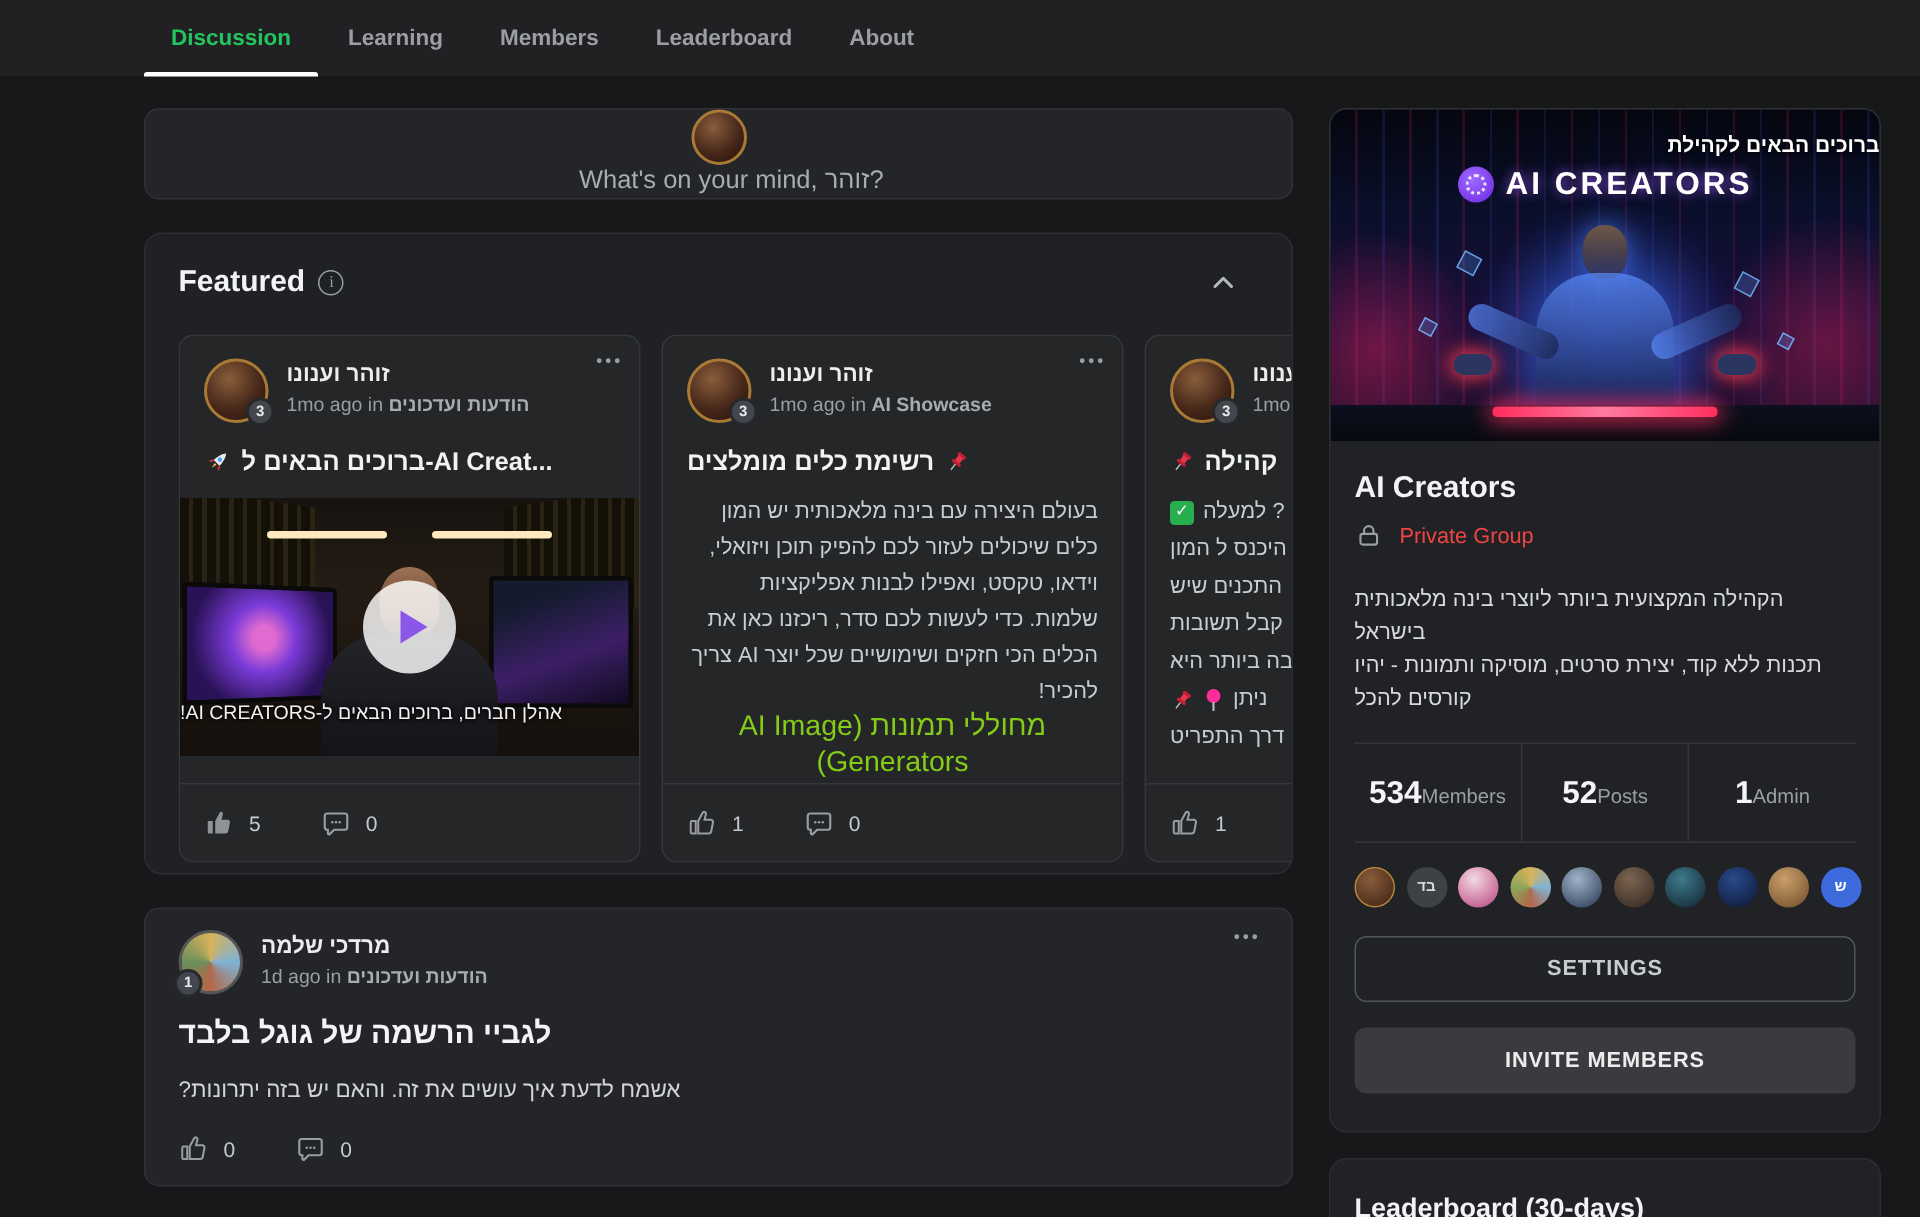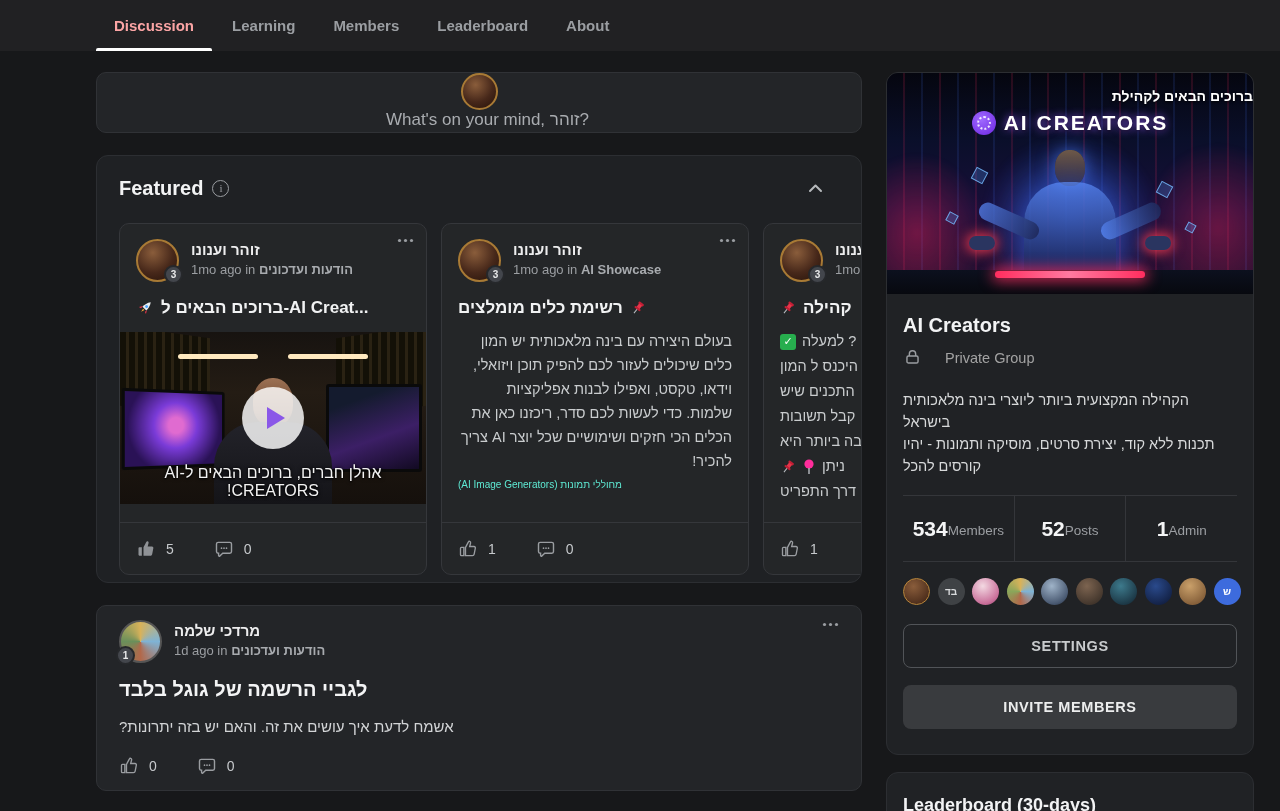--- a/index.html
+++ b/index.html
@@ -4,21 +4,21 @@
 <style>
   * { margin:0; padding:0; box-sizing:border-box; }
   html,body { width:1280px; height:811px; overflow:hidden; background:#17181a;
     font-family:"Liberation Sans","DejaVu Sans",sans-serif; }
 
   
   .navbar { position:absolute; left:0; top:0; width:1280px; height:51px; background:#212123; }
   .nav-inner { position:absolute; left:96px; top:0; height:51px; display:flex; }
   .nav-tab { height:51px; display:flex; align-items:center; padding:0 18px; margin-right:2px;
     color:#9b9ea2; font-size:15px; font-weight:700; cursor:pointer; position:relative; }
-  .nav-tab.active { color:#fca5a5; }
+  .nav-tab.active { color:#22c55e; }
   .nav-tab.active::after { content:""; position:absolute; left:0; right:0; bottom:0; height:3px; background:#fff; border-radius:2px 2px 0 0; }
 
   
   .card { background:#232528; border:1px solid #303236; border-radius:10px; }
 
   
   .composer { position:absolute; left:96px; top:72px; width:766px; height:61px;
     display:flex; align-items:center; padding:0 20px; cursor:text;flex-direction:column; }
   .composer-text { color:#a9acb0; font-size:17px; margin-left:17px; }
 
@@ -43,21 +43,21 @@
   .fcard-head { display:flex; padding:15px 16px 0; }
   .fcard-headtext { margin-left:12px; min-width:0; }
   .fname { color:#ededee; font-size:15px; font-weight:700; white-space:nowrap; margin-top:2px; }
   .fmeta { color:#9b9ea2; font-size:13px; margin-top:4px; white-space:nowrap; }
   .fmeta b { color:#a8abaf; }
   .dots { position:absolute; top:14px; right:12px; cursor:pointer; }
   .fcard-title { display:flex; align-items:center; gap:7px; padding:0 16px; margin-top:16px;
     color:#f1f2f3; font-size:17px; font-weight:700; white-space:nowrap; overflow:hidden; }
   .fcard-title .t-ell { overflow:hidden; text-overflow:ellipsis; }
   .fbody { padding:0 16px; margin-top:11px; color:#c9ccce; font-size:14.5px; line-height:24px; direction:rtl; text-align:right; }
-  .fbody2 { padding:0 16px; color:#5eead4; font-size:10px; line-height:24px; direction:rtl; text-align:left; }
+  .fbody2 { padding:0 16px; color:#84cc16; font-size:19px; line-height:24px; direction:rtl; text-align:center; }
   .fcard-foot { position:absolute; left:0; right:0; bottom:0; height:52px; border-top:1px solid #35373b;
     display:flex; align-items:center; padding:0 16px; gap:10px; }
   .count { color:#c6c9cc; font-size:14px; margin-right:30px; }
   .icon-btn { display:flex; align-items:center; cursor:pointer; }
 
   
   .vthumb { margin-top:14px; height:172px; position:relative; overflow:hidden;
     background:linear-gradient(180deg,#171310 0%, #241c14 35%, #15100c 100%); }
   .vt-panelL,.vt-panelR { position:absolute; top:0; width:90px; height:80px;
     background:repeating-linear-gradient(90deg,#131007 0 6px,#2a2213 6px 9px); }
@@ -72,22 +72,22 @@
   .vt-fig { position:absolute; left:50%; top:46px; transform:translateX(-50%); width:120px; height:126px; }
   .vt-head { position:absolute; left:50%; top:0; transform:translateX(-50%); width:40px; height:48px; border-radius:48% 48% 42% 42%;
     background:linear-gradient(180deg,#9c7154,#6b4630 70%,#3c2417); }
   .vt-torso { position:absolute; left:50%; top:44px; transform:translateX(-50%); width:118px; height:82px; border-radius:44px 44px 0 0;
     background:linear-gradient(180deg,#23232a,#141418); }
   .vt-chair { position:absolute; left:50%; top:30px; transform:translateX(-50%); width:88px; height:110px; border-radius:24px;
     background:#1c1d22; z-index:-1; }
   .play-overlay { position:absolute; left:50%; top:50%; transform:translate(-50%,-50%); width:62px; height:62px;
     border-radius:50%; background:rgba(255,255,255,.82); display:flex; align-items:center; justify-content:center; cursor:pointer; }
   .play-tri { width:0; height:0; border-left:18px solid #8a57e8; border-top:11px solid transparent; border-bottom:11px solid transparent; margin-left:5px; }
-  .vt-caption { position:absolute; left:0; right:0; bottom:4px; text-align:center; direction:rtl;
-    color:#f2f2f2; font-size:16px; text-shadow:0 1px 2px #000, 0 0 4px #000; }
+  .vt-caption { position:absolute; left:0; right:0; bottom:22px; text-align:left; direction:rtl;
+    color:#f2f2f2; font-size:13px; text-shadow:0 1px 2px #000, 0 0 4px #000; }
 
   
   .c3line { display:flex; align-items:center; gap:6px; padding:0 16px; color:#c9ccce; font-size:14.5px; line-height:25px; white-space:nowrap; }
   .c3txt { direction:rtl; }
   .check-icon { width:16px; height:16px; border-radius:3px; background:#27ae4e; color:#fff; font-size:11px; font-weight:700;
     display:flex; align-items:center; justify-content:center; flex:none; }
   .pin-red { width:16px; height:16px; flex:none; }
   .pin-round { width:14px; height:16px; flex:none; }
 
   
@@ -123,21 +123,21 @@
   .cube { position:absolute; width:13px; height:13px; border:1px solid rgba(120,190,255,.8); background:rgba(80,150,255,.25); transform:rotate(28deg); }
   .bn-text { position:absolute; top:15px; left:0; right:0; text-align:right; z-index:3; }
   .bn-welcome { color:#fff; font-size:14px; font-weight:700; direction:rtl; text-shadow:0 1px 3px #000; }
   .bn-brandrow { margin-top:7px; display:flex; align-items:center; justify-content:center; gap:8px; }
   .brain-icon { width:24px; height:24px; border-radius:50%; background:radial-gradient(circle at 40% 35%, #a06bff, #6a24e0); position:relative; flex:none; }
   .brain-icon::after { content:""; position:absolute; inset:5px; border-radius:50%; border:2px dotted rgba(255,255,255,.85); }
   .bn-brand { color:#fff; font-size:21px; font-weight:800; letter-spacing:2px; text-shadow:0 0 8px rgba(150,90,255,.9), 0 1px 3px #000; }
 
   .sb-content { padding:20px 16px 0; }
   .sb-name { color:#f2f3f4; font-size:20px; font-weight:700; }
-  .sb-priv { display:flex; align-items:center; gap:23px; margin-top:11px; color:#a3a3a3; font-size:14.5px; }
+  .sb-priv { display:flex; align-items:center; gap:11px; margin-top:11px; color:#ef4444; font-size:14.5px; }
   .sb-desc { margin-top:22px; color:#d7d9da; font-size:14.5px; line-height:22px; white-space:pre-line; }
   .sb-stats { margin-top:18px; border-top:1px solid #34363a; border-bottom:1px solid #34363a; display:flex; height:67px; }
   .stat { flex:1; display:flex; flex-direction:row; align-items:center; justify-content:center; cursor:pointer; }
   .stat + .stat { border-left:1px solid #34363a; }
   .stat-val { color:#f4f5f6; font-size:21px; font-weight:700; }
   .stat-lab { color:#9b9ea2; font-size:13.5px; margin-top:4px; }
   .sb-avatars { display:flex; gap:7.5px; margin-top:16px; }
   .mini-av { width:27px; height:27px; border-radius:50%; flex:none; cursor:pointer; display:flex; align-items:center; justify-content:center;
     color:#d8dadc; font-size:10px; font-weight:700; }
   .sb-btn { margin-top:17px; height:44px; border-radius:8px; display:flex; align-items:center; justify-content:center;

